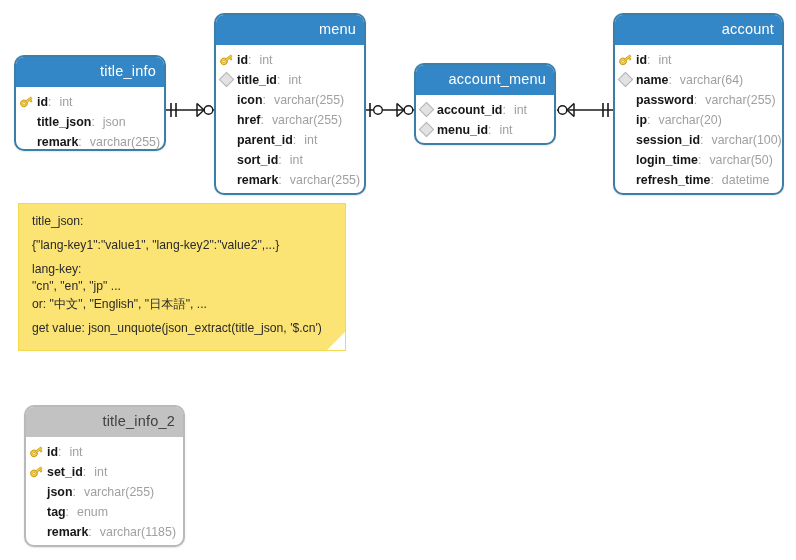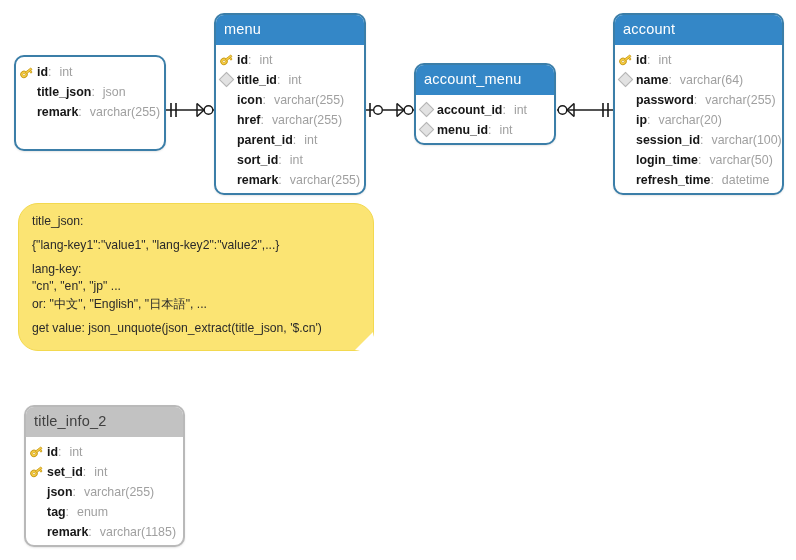--- a/index.html
+++ b/index.html
@@ -26,21 +26,21 @@
     overflow: hidden;
     box-shadow: 0 1px 2px rgba(0,0,0,0.10);
   }
   .entity.gray {
     border-color: #b9b9b9;
   }
   .entity-header {
     background: #3487c7;
     color: #ffffff;
     font-size: 14.5px;
-    text-align: left;
+    text-align: right;
     padding: 7px 8px 8px 8px;
     letter-spacing: 0.2px;
     line-height: 1;
   }
   .entity.gray .entity-header {
     background: #c2c2c2;
     color: #404040;
   }
   .entity-body {
     padding: 5px 9px 8px 2px;
@@ -116,20 +116,21 @@
     width: 796px;
     height: 560px;
     pointer-events: none;
   }
 </style>
 </head>
 <body>
 
 <div id="entities-layer">
     <div class="entity" style="left: 14px; top: 55px; width: 152px; height: 96px;">
+      <div class="entity-header">title_info</div>
       <div class="entity-body">
         <div class="attr">
           <span class="attr-icon">
             <svg width="15" height="15" viewBox="0 0 16 16">
               <g transform="rotate(-38 8 8)">
                 <circle cx="4.6" cy="8" r="3.4" fill="#f7cf45" stroke="#c99a17" stroke-width="1"></circle>
                 <circle cx="4.6" cy="8" r="1.25" fill="#ffffff" stroke="#c99a17" stroke-width="0.7"></circle>
                 <rect x="7.4" y="7" width="7.2" height="2.1" fill="#f7cf45" stroke="#c99a17" stroke-width="0.8"></rect>
                 <rect x="11.2" y="9" width="1.7" height="2.4" fill="#f7cf45" stroke="#c99a17" stroke-width="0.8"></rect>
               </g>
@@ -339,21 +340,21 @@
           <span class="attr-icon"></span>
           <span class="attr-name">remark</span>
           <span class="colon">:</span>
           <span class="attr-type">varchar(1185)</span>
         </div>
       </div>
     </div>
   </div>
 
 <div id="note-layer">
-    <div class="note" style="left: 18px; top: 203px; width: 356px; height: 148px; border-radius: 20px;">
+    <div class="note" style="left: 18px; top: 203px; width: 328px; height: 148px;">
       <div class="note-line">title_json:</div>
       <div class="note-line">{"lang-key1":"value1", "lang-key2":"value2",...}</div>
       <div class="note-line tight">lang-key:</div>
       <div class="note-line tight">"cn", "en", "jp" ...</div>
       <div class="note-line">or: "中文", "English", "日本語", ...</div>
       <div class="note-line">get value: json_unquote(json_extract(title_json, '$.cn')</div>
       <span class="note-fold"></span>
     </div>
   </div>
 

